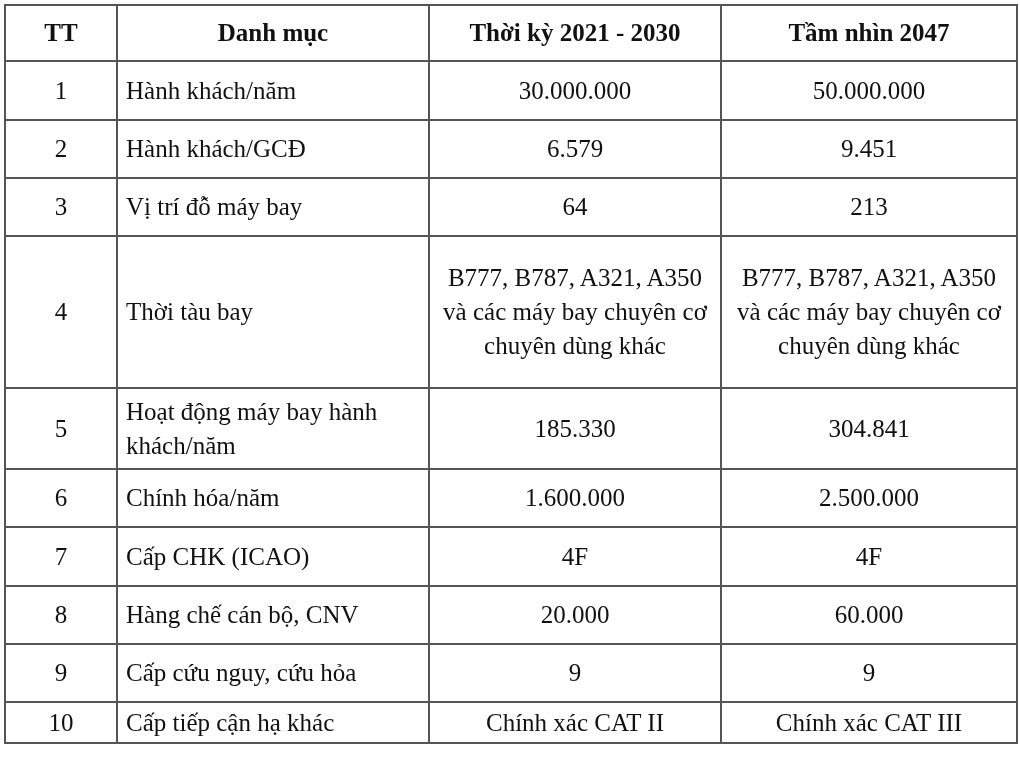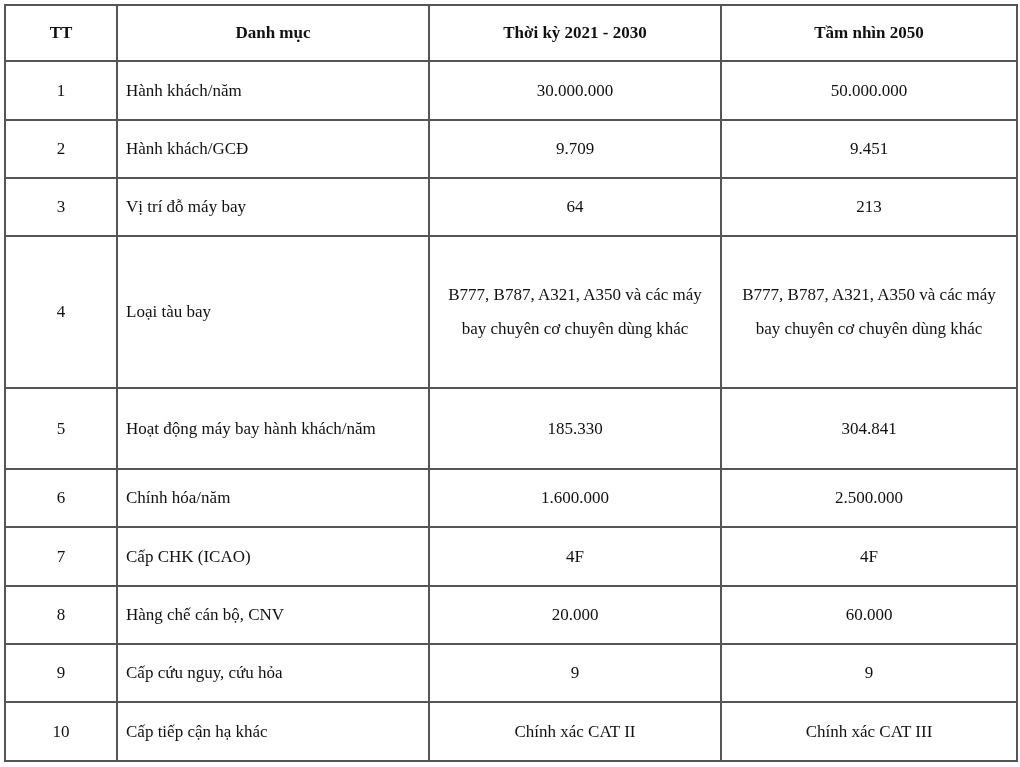--- a/index.html
+++ b/index.html
@@ -1,62 +1,62 @@
 <!DOCTYPE html>
 <html><head>
 <meta charset="utf-8">
 <style>
   html,body{margin:0;padding:0;background:#fff;}
   body{width:1020px;height:767px;overflow:hidden;font-family:"Liberation Serif","DejaVu Serif",serif;color:#111;}
   table{position:absolute;left:4px;top:4px;border-collapse:collapse;table-layout:fixed;width:1012px;}
-  td,th{border:2px solid #555;font-size:17px;line-height:34px;padding:0 8px;vertical-align:middle;}
+  td,th{border:2px solid #555;font-size:25px;line-height:34px;padding:0 8px;vertical-align:middle;}
   th{font-weight:bold;text-align:center;height:54px;}
   td.c{text-align:center;}
   td.l{text-align:left;}
 </style>
 </head>
 <body>
 
 <table>
   <colgroup>
     <col style="width:112px">
       <col style="width:312px">
       <col style="width:292px">
       <col style="width:296px">
   </colgroup>
   <thead>
     <tr>
       <th>TT</th>
       <th>Danh mục</th>
       <th>Thời kỳ 2021 - 2030</th>
-      <th>Tầm nhìn 2050</th>
+      <th>Tầm nhìn 2047</th>
     </tr>
   </thead>
   <tbody>
     <tr style="height:59px">
       <td class="c">1</td>
       <td class="l">Hành khách/năm</td>
       <td class="c">30.000.000</td>
       <td class="c">50.000.000</td>
     </tr>
     <tr style="height:58px">
       <td class="c">2</td>
       <td class="l">Hành khách/GCĐ</td>
-      <td class="c">9.709</td>
+      <td class="c">6.579</td>
       <td class="c">9.451</td>
     </tr>
     <tr style="height:58px">
       <td class="c">3</td>
       <td class="l">Vị trí đỗ máy bay</td>
       <td class="c">64</td>
       <td class="c">213</td>
     </tr>
     <tr style="height:152px">
       <td class="c">4</td>
-      <td class="l">Loại tàu bay</td>
+      <td class="l">Thời tàu bay</td>
       <td class="c">B777, B787, A321, A350 và các máy bay chuyên cơ chuyên dùng khác</td>
       <td class="c">B777, B787, A321, A350 và các máy bay chuyên cơ chuyên dùng khác</td>
     </tr>
     <tr style="height:81px">
       <td class="c">5</td>
       <td class="l">Hoạt động máy bay hành khách/năm</td>
       <td class="c">185.330</td>
       <td class="c">304.841</td>
     </tr>
     <tr style="height:58px">
@@ -76,20 +76,20 @@
       <td class="l">Hàng chế cán bộ, CNV</td>
       <td class="c">20.000</td>
       <td class="c">60.000</td>
     </tr>
     <tr style="height:58px">
       <td class="c">9</td>
       <td class="l">Cấp cứu nguy, cứu hỏa</td>
       <td class="c">9</td>
       <td class="c">9</td>
     </tr>
-    <tr style="height:59px">
+    <tr style="height:41px">
       <td class="c">10</td>
       <td class="l">Cấp tiếp cận hạ khác</td>
       <td class="c">Chính xác CAT II</td>
       <td class="c">Chính xác CAT III</td>
     </tr>
   </tbody>
 </table>
 
 </body></html>

